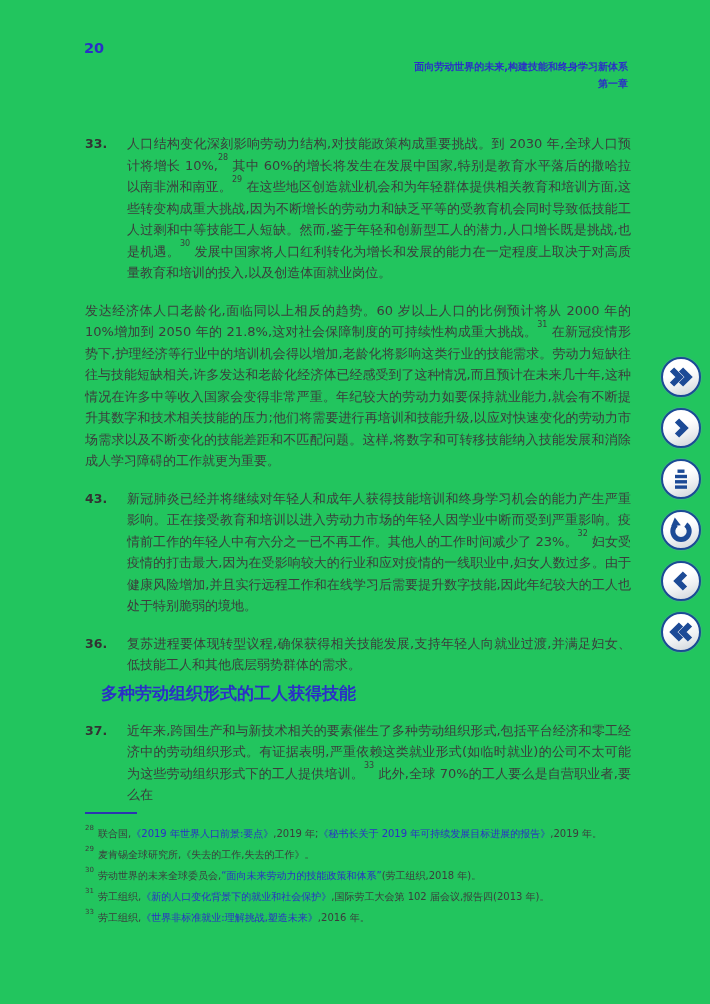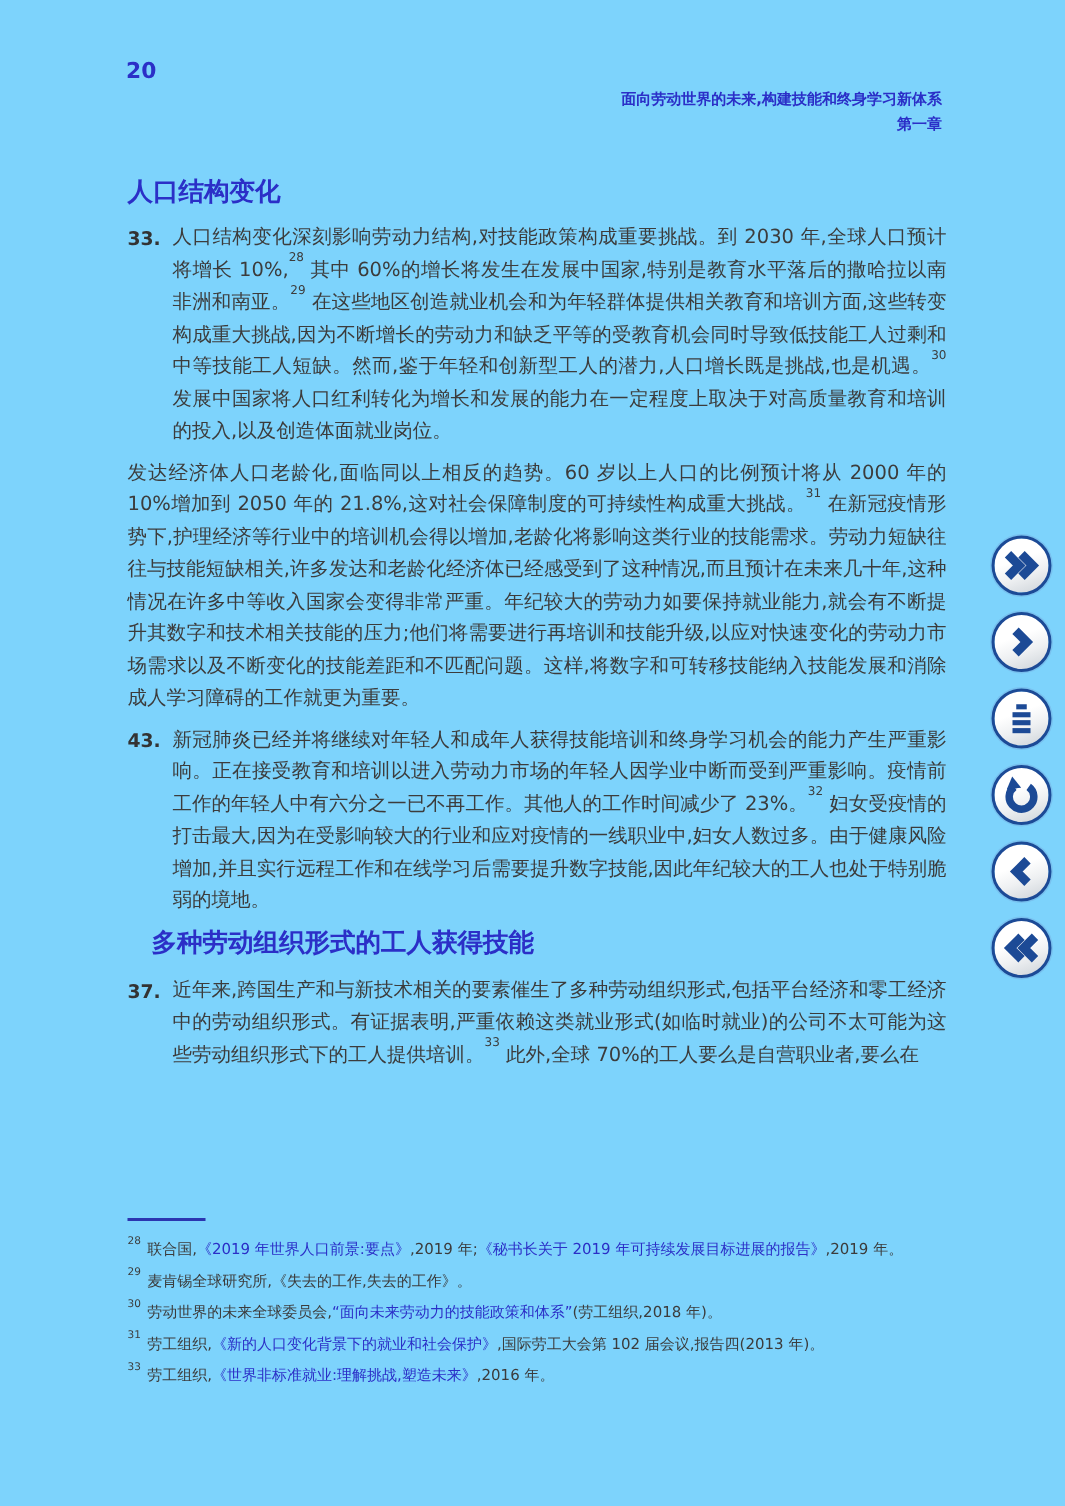--- a/index.html
+++ b/index.html
@@ -1,27 +1,27 @@
 <!DOCTYPE html>
 <html><head>
 <meta charset="utf-8">
 <style>
   html,body{margin:0;padding:0;background:#ffffff;}
-  .page{position:relative;width:710px;height:1004px;background:#7dd3fc;overflow:hidden;
+  .page{position:relative;width:710px;height:1004px;background:#22c55e;overflow:hidden;
         font-family:"DejaVu Sans","Liberation Sans",sans-serif;color:#3c3c3c;}
   
   .page-num{position:absolute;left:84px;top:40px;font-size:14.5px;font-weight:600;color:#2b2fc7;}
   .header-right{position:absolute;right:82px;top:60px;text-align:right;color:#2b2fc7;font-weight:bold;}
   .header-title{font-size:10px;line-height:13px;}
   .header-chapter{font-size:10px;line-height:13px;margin-top:4px;}
   
   .content{position:absolute;left:85px;top:117px;width:546px;}
   .sec-heading{font-size:17px;line-height:22px;font-weight:bold;color:#2b2fc7;margin:0 0 9px 0;}
   .sec-heading.second{margin:6px 0 10px 16px;}
-  .para{display:flex;margin:4px 0 6px 0;}
+  .para{display:flex;margin:16px 0 6px 0;gap:12px;}
   .pnum{flex:none;width:30px;font-weight:bold;font-size:12.5px;line-height:21.5px;color:#333;}
   .ptext{flex:1;margin:0;font-size:13px;line-height:21.5px;text-align:justify;color:#3c3c3c;}
   .ptext sup{font-size:8px;line-height:0;position:relative;top:-4px;}
   
   .footnotes{position:absolute;left:85px;top:812px;width:546px;}
   .fn-sep{width:52px;height:2px;background:#2b35b0;margin:0 0 9px 0;}
   .fn{font-size:10px;line-height:21px;color:#3c3c3c;white-space:normal;}
   .fn sup{font-size:7px;line-height:0;position:relative;top:-3px;margin-right:1px;}
   .fn-link{color:#2b2fc7;text-decoration:none;cursor:pointer;}
   
@@ -38,36 +38,39 @@
 <div class="page">
 
   <span class="page-num">20</span>
   <div class="header-right">
     <div class="header-title">面向劳动世界的未来,构建技能和终身学习新体系</div>
     <div class="header-chapter">第一章</div>
   </div>
 
   <div class="content">
 
-    <h1 class="sec-heading">人口结构变化</h1>
 
     <div class="para">
       <span class="pnum">33.</span>
       <p class="ptext"><span>人口结构变化深刻影响劳动力结构,对技能政策构成重要挑战。到 2030 年,全球人口预计将增长 10%,</span><sup>28</sup><span> 其中 60%的增长将发生在发展中国家,特别是教育水平落后的撒哈拉以南非洲和南亚。</span><sup>29</sup><span> 在这些地区创造就业机会和为年轻群体提供相关教育和培训方面,这些转变构成重大挑战,因为不断增长的劳动力和缺乏平等的受教育机会同时导致低技能工人过剩和中等技能工人短缺。然而,鉴于年轻和创新型工人的潜力,人口增长既是挑战,也是机遇。</span><sup>30</sup><span> 发展中国家将人口红利转化为增长和发展的能力在一定程度上取决于对高质量教育和培训的投入,以及创造体面就业岗位。</span></p>
     </div>
 
     <div class="para">
       <p class="ptext"><span>发达经济体人口老龄化,面临同以上相反的趋势。60 岁以上人口的比例预计将从 2000 年的 10%增加到 2050 年的 21.8%,这对社会保障制度的可持续性构成重大挑战。</span><sup>31</sup><span> 在新冠疫情形势下,护理经济等行业中的培训机会得以增加,老龄化将影响这类行业的技能需求。劳动力短缺往往与技能短缺相关,许多发达和老龄化经济体已经感受到了这种情况,而且预计在未来几十年,这种情况在许多中等收入国家会变得非常严重。年纪较大的劳动力如要保持就业能力,就会有不断提升其数字和技术相关技能的压力;他们将需要进行再培训和技能升级,以应对快速变化的劳动力市场需求以及不断变化的技能差距和不匹配问题。这样,将数字和可转移技能纳入技能发展和消除成人学习障碍的工作就更为重要。</span></p>
     </div>
 
     <div class="para">
       <span class="pnum">43.</span>
       <p class="ptext"><span>新冠肺炎已经并将继续对年轻人和成年人获得技能培训和终身学习机会的能力产生严重影响。正在接受教育和培训以进入劳动力市场的年轻人因学业中断而受到严重影响。疫情前工作的年轻人中有六分之一已不再工作。其他人的工作时间减少了 23%。</span><sup>32</sup><span> 妇女受疫情的打击最大,因为在受影响较大的行业和应对疫情的一线职业中,妇女人数过多。由于健康风险增加,并且实行远程工作和在线学习后需要提升数字技能,因此年纪较大的工人也处于特别脆弱的境地。</span></p>
     </div>
 
+    <div class="para">
+      <span class="pnum">36.</span>
+      <p class="ptext"><span>复苏进程要体现转型议程,确保获得相关技能发展,支持年轻人向就业过渡,并满足妇女、低技能工人和其他底层弱势群体的需求。</span></p>
+    </div>
 
     <h1 class="sec-heading second">多种劳动组织形式的工人获得技能</h1>
 
     <div class="para">
       <span class="pnum">37.</span>
       <p class="ptext"><span>近年来,跨国生产和与新技术相关的要素催生了多种劳动组织形式,包括平台经济和零工经济中的劳动组织形式。有证据表明,严重依赖这类就业形式(如临时就业)的公司不太可能为这些劳动组织形式下的工人提供培训。</span><sup>33</sup><span> 此外,全球 70%的工人要么是自营职业者,要么在</span></p>
     </div>
 
   </div>
 

